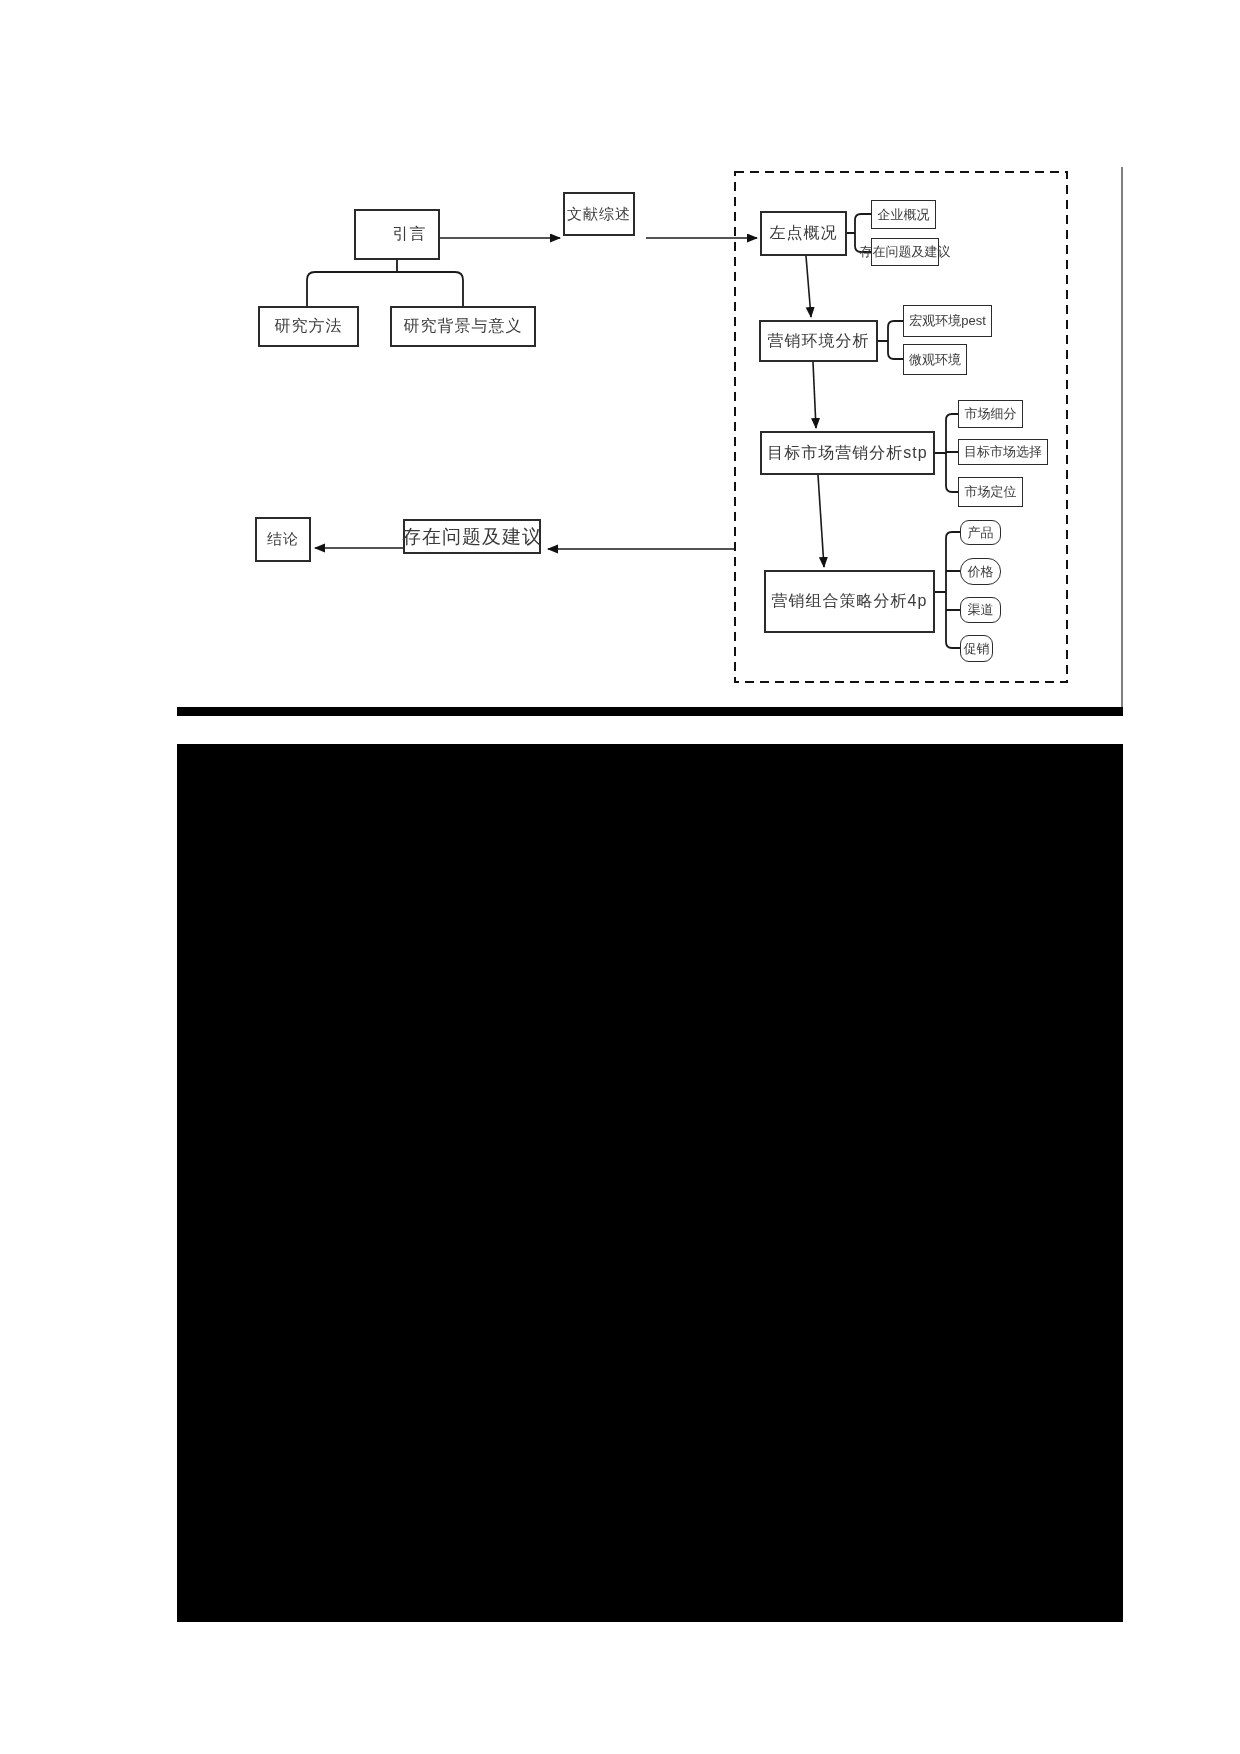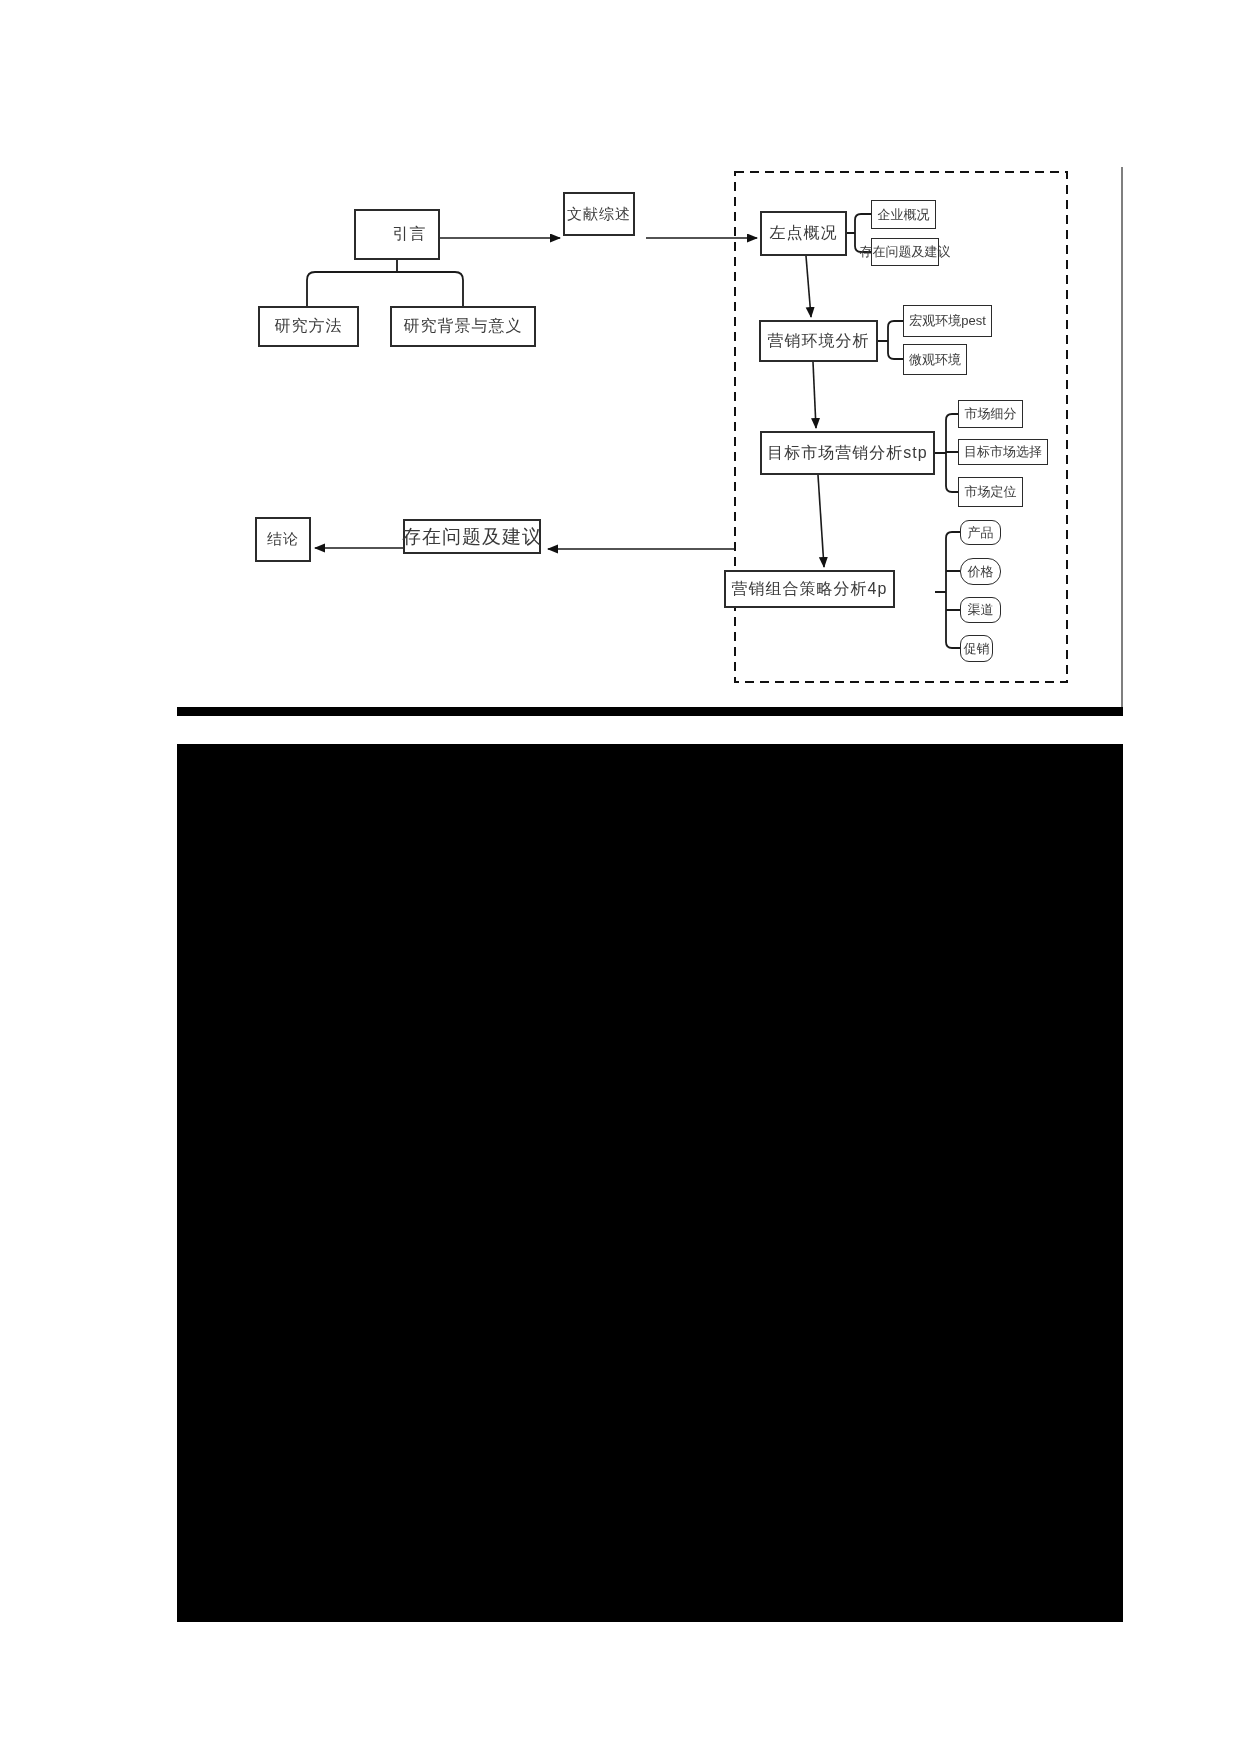--- a/index.html
+++ b/index.html
@@ -77,21 +77,21 @@
 
   <div class="box" style="left:759px;top:320px;width:119px;height:42px;">营销环境分析</div>
   <div class="box sm" style="left:903px;top:305px;width:89px;height:32px;">宏观环境pest</div>
   <div class="box sm" style="left:903px;top:344px;width:64px;height:31px;">微观环境</div>
 
   <div class="box" style="left:760px;top:431px;width:175px;height:44px;">目标市场营销分析stp</div>
   <div class="box sm" style="left:958px;top:400px;width:65px;height:28px;">市场细分</div>
   <div class="box sm" style="left:958px;top:439px;width:90px;height:26px;">目标市场选择</div>
   <div class="box sm" style="left:958px;top:477px;width:65px;height:30px;">市场定位</div>
 
-  <div class="box" style="left:724px;top:570px;width:171px;height:38px;">营销组合策略分析4p</div>
+  <div class="box" style="left:764px;top:570px;width:171px;height:63px;">营销组合策略分析4p</div>
   <div class="box sm round" style="left:960px;top:520px;width:41px;height:25px;">产品</div>
   <div class="box sm round" style="left:960px;top:558px;width:41px;height:27px;border-radius:13px;">价格</div>
   <div class="box sm round" style="left:960px;top:597px;width:41px;height:26px;">渠道</div>
   <div class="box sm round" style="left:960px;top:635px;width:33px;height:27px;">促销</div>
 
   <div class="box" style="left:255px;top:517px;width:56px;height:45px;font-size:15px;">结论</div>
   <div class="box" style="left:403px;top:519px;width:138px;height:35px;font-size:19px;">存在问题及建议</div>
 
   <div class="thick-bar"></div>
   <div class="redact"></div>

